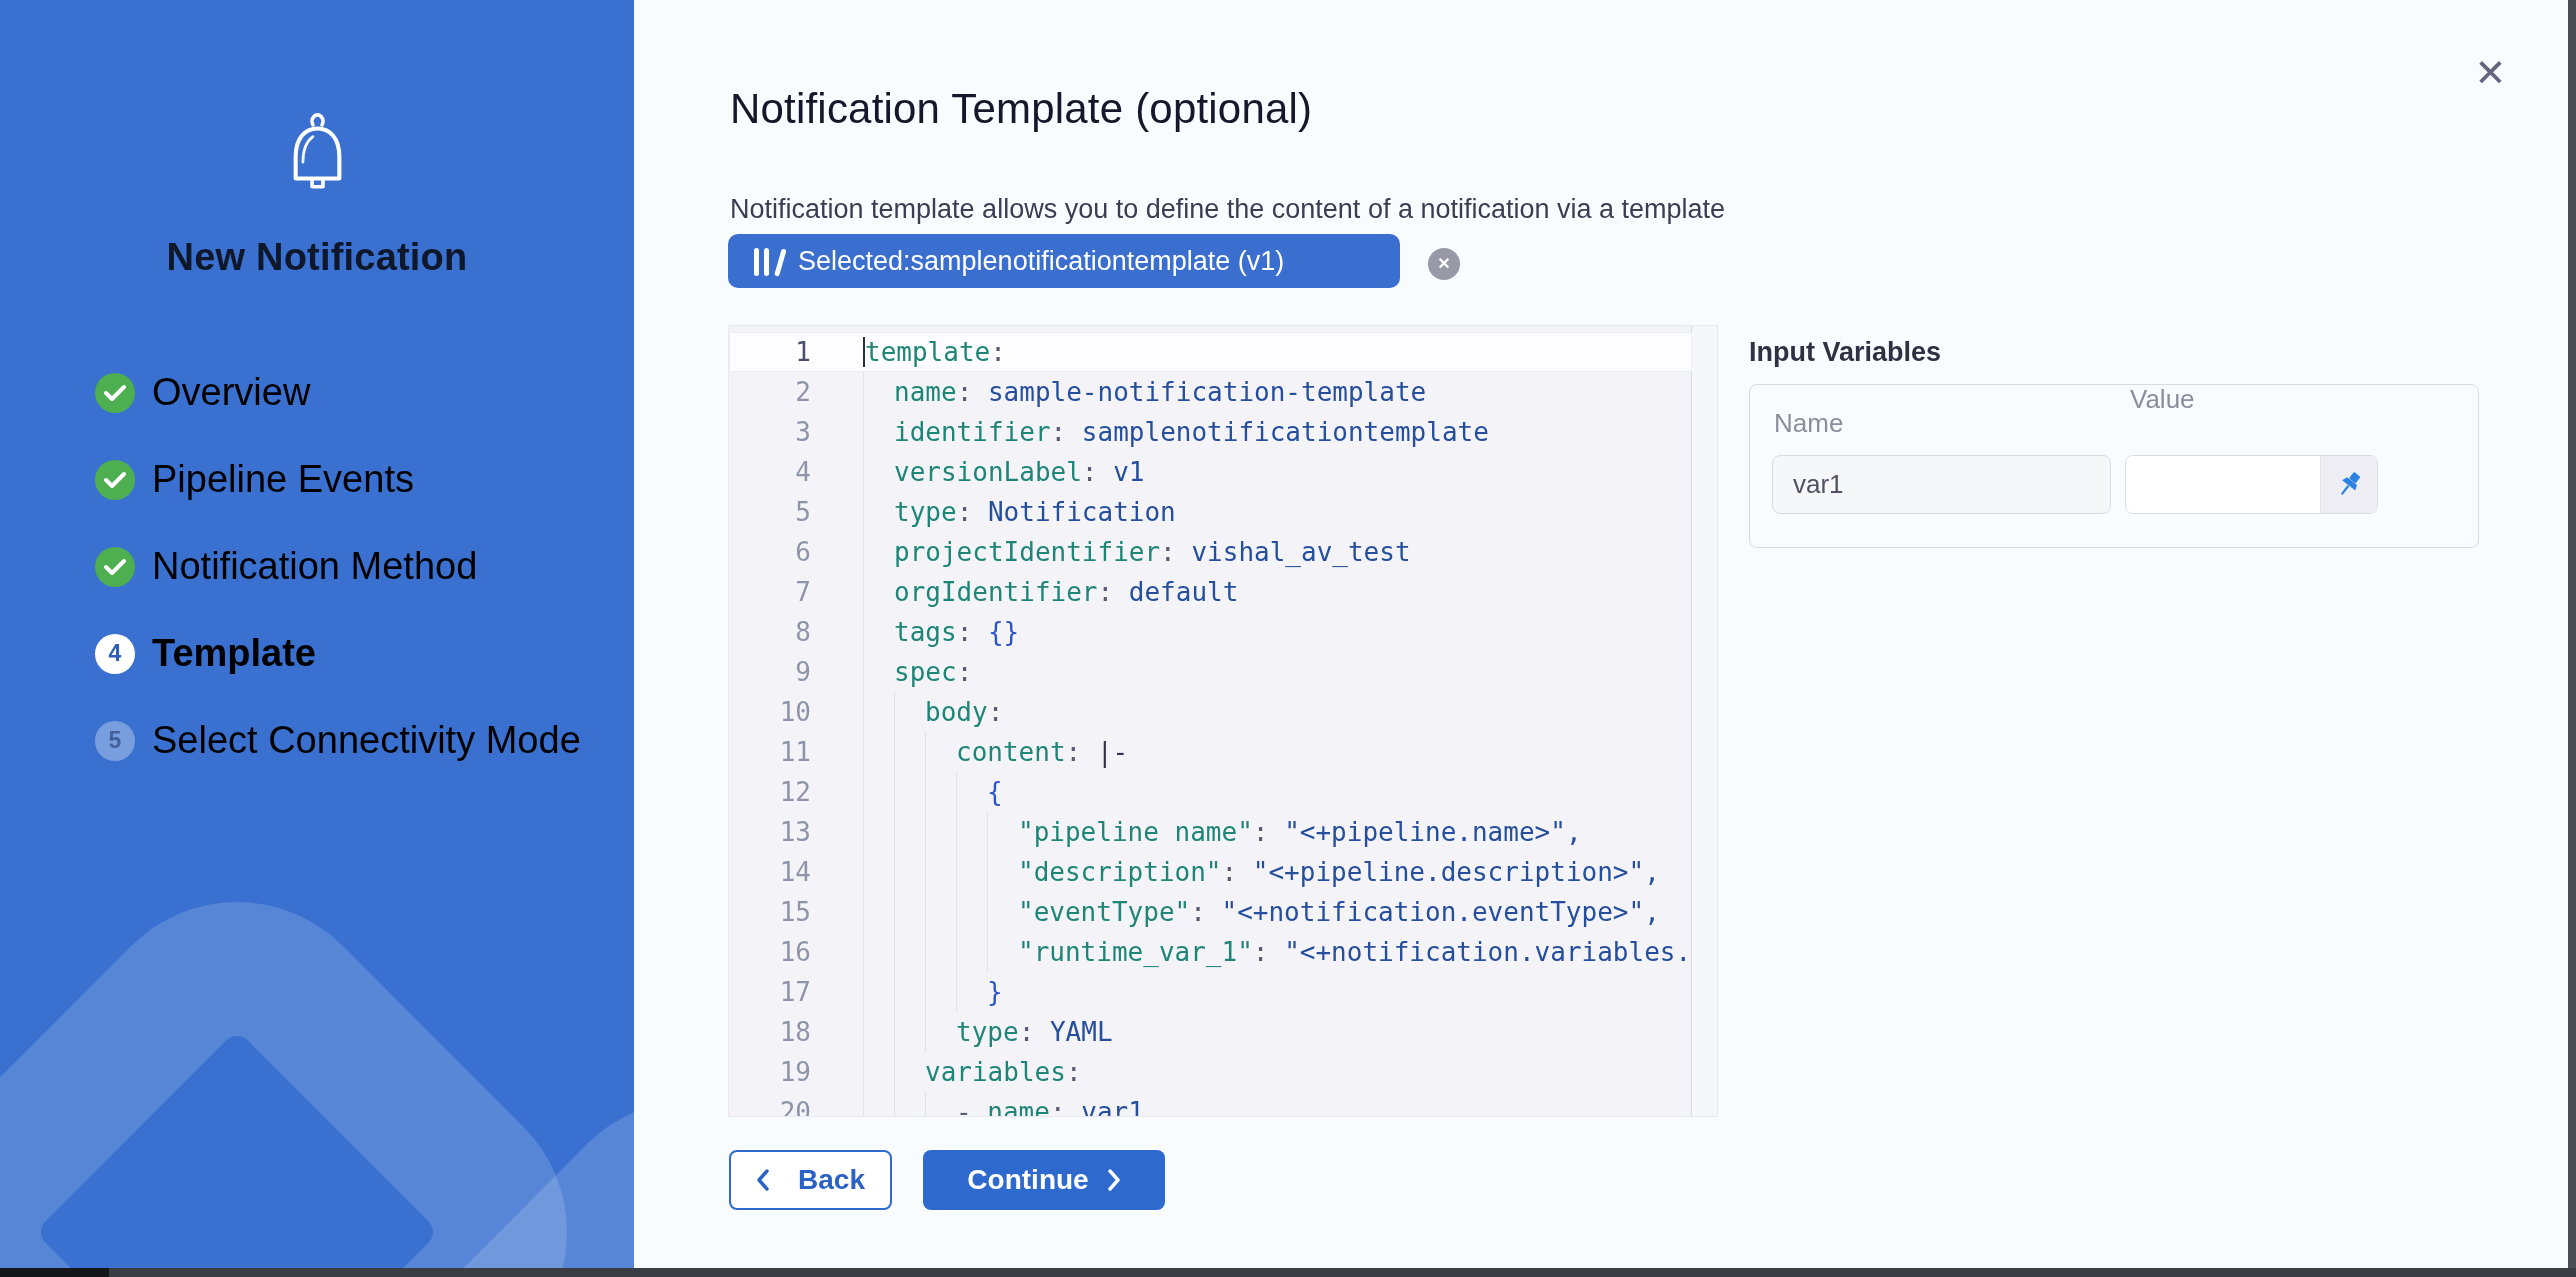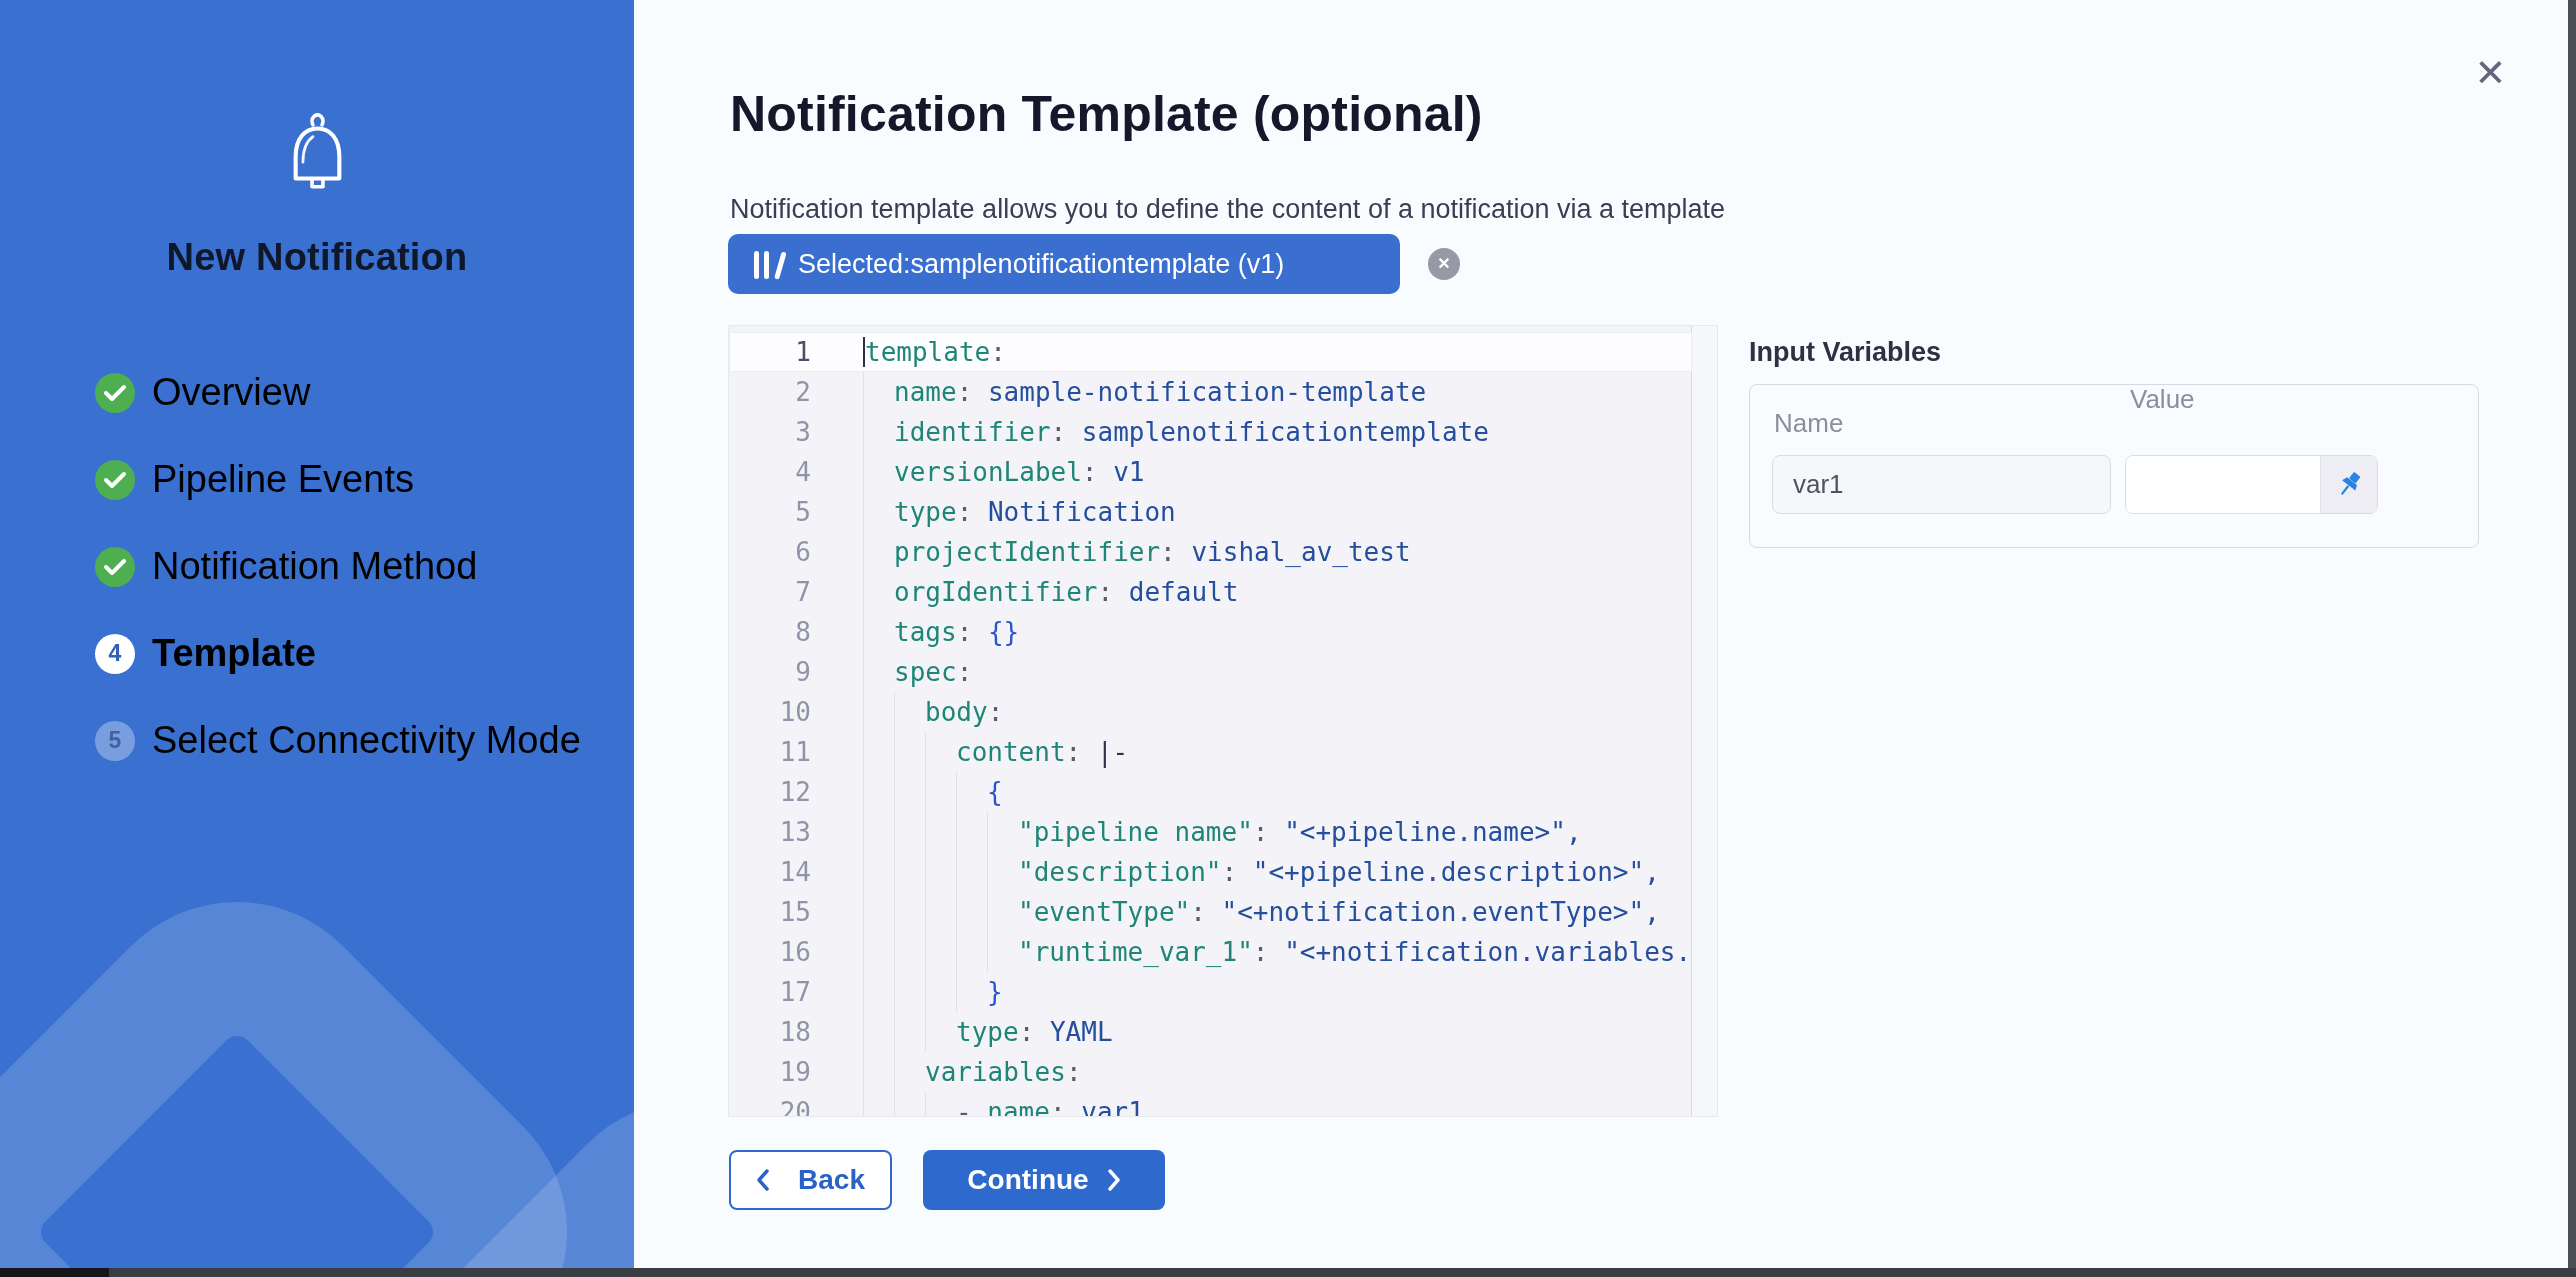--- a/index.html
+++ b/index.html
@@ -24,26 +24,26 @@
   .step.done .step-circle { background:#4daf50; }
   .step.current .step-circle { background:#ffffff; }
   .step.pending .step-circle { background:rgba(255,255,255,0.32); }
   .step-num { font-size:23px; font-weight:700; }
   .step.current .step-num { color:#2f5fb7; }
   .step.pending .step-num { color:rgba(23,48,96,0.55); }
   .step-label { color:#000000; font-size:38px; font-weight:400; }
   .step.current .step-label { font-weight:700; }
 
   
-  .main-title { position:absolute; left:730px; top:85px; font-size:50px; font-weight:700; color:#16172a; letter-spacing:0.2px; }
+  .main-title { position:absolute; left:730px; top:85px; font-size:42px; font-weight:400; color:#16172a; letter-spacing:0.2px; }
   .close-btn { position:absolute; left:2465px; top:48px; width:51px; height:51px; border:none; background:transparent; color:#63667c; font-size:38px; line-height:51px; text-align:center; cursor:pointer; }
   .description { position:absolute; left:730px; top:194px; font-size:27px; color:#3c3d52; }
 
   
-  .chip { position:absolute; left:728px; top:234px; height:60px; width:672px; background:#3a6fd0; border-radius:10px; display:flex; align-items:center; padding:0 26px; cursor:pointer; }
+  .chip { position:absolute; left:728px; top:234px; height:54px; width:672px; background:#3a6fd0; border-radius:10px; display:flex; align-items:center; padding:0 26px; cursor:pointer; }
   .chip-icon { display:inline-flex; align-items:flex-end; height:30px; margin-right:14px; }
   .chip-icon i { display:block; width:5px; height:28px; background:#ffffff; border-radius:2.5px; margin-right:5px; }
   .chip-icon i.slant { transform:rotate(16deg); transform-origin:bottom center; }
   .chip-label { color:#ffffff; font-size:27px; font-weight:500; white-space:nowrap; }
   .chip-remove { position:absolute; left:1428px; top:248px; width:32px; height:32px; border-radius:50%; background:#9799a6; border:none; color:#ffffff; font-size:16px; font-weight:700; line-height:32px; text-align:center; cursor:pointer; }
 
   
   .editor { position:absolute; left:728px; top:325px; width:990px; height:792px; background:#f4f4f8; border:1px solid #e8e8ef; overflow:hidden; }
   .editor-scroll-line { position:absolute; left:962px; top:0; width:1px; height:792px; background:#d8d9e2; }
   .editor-scroll-zone { position:absolute; left:963px; top:0; width:27px; height:792px; background:#f6f7fa; }

